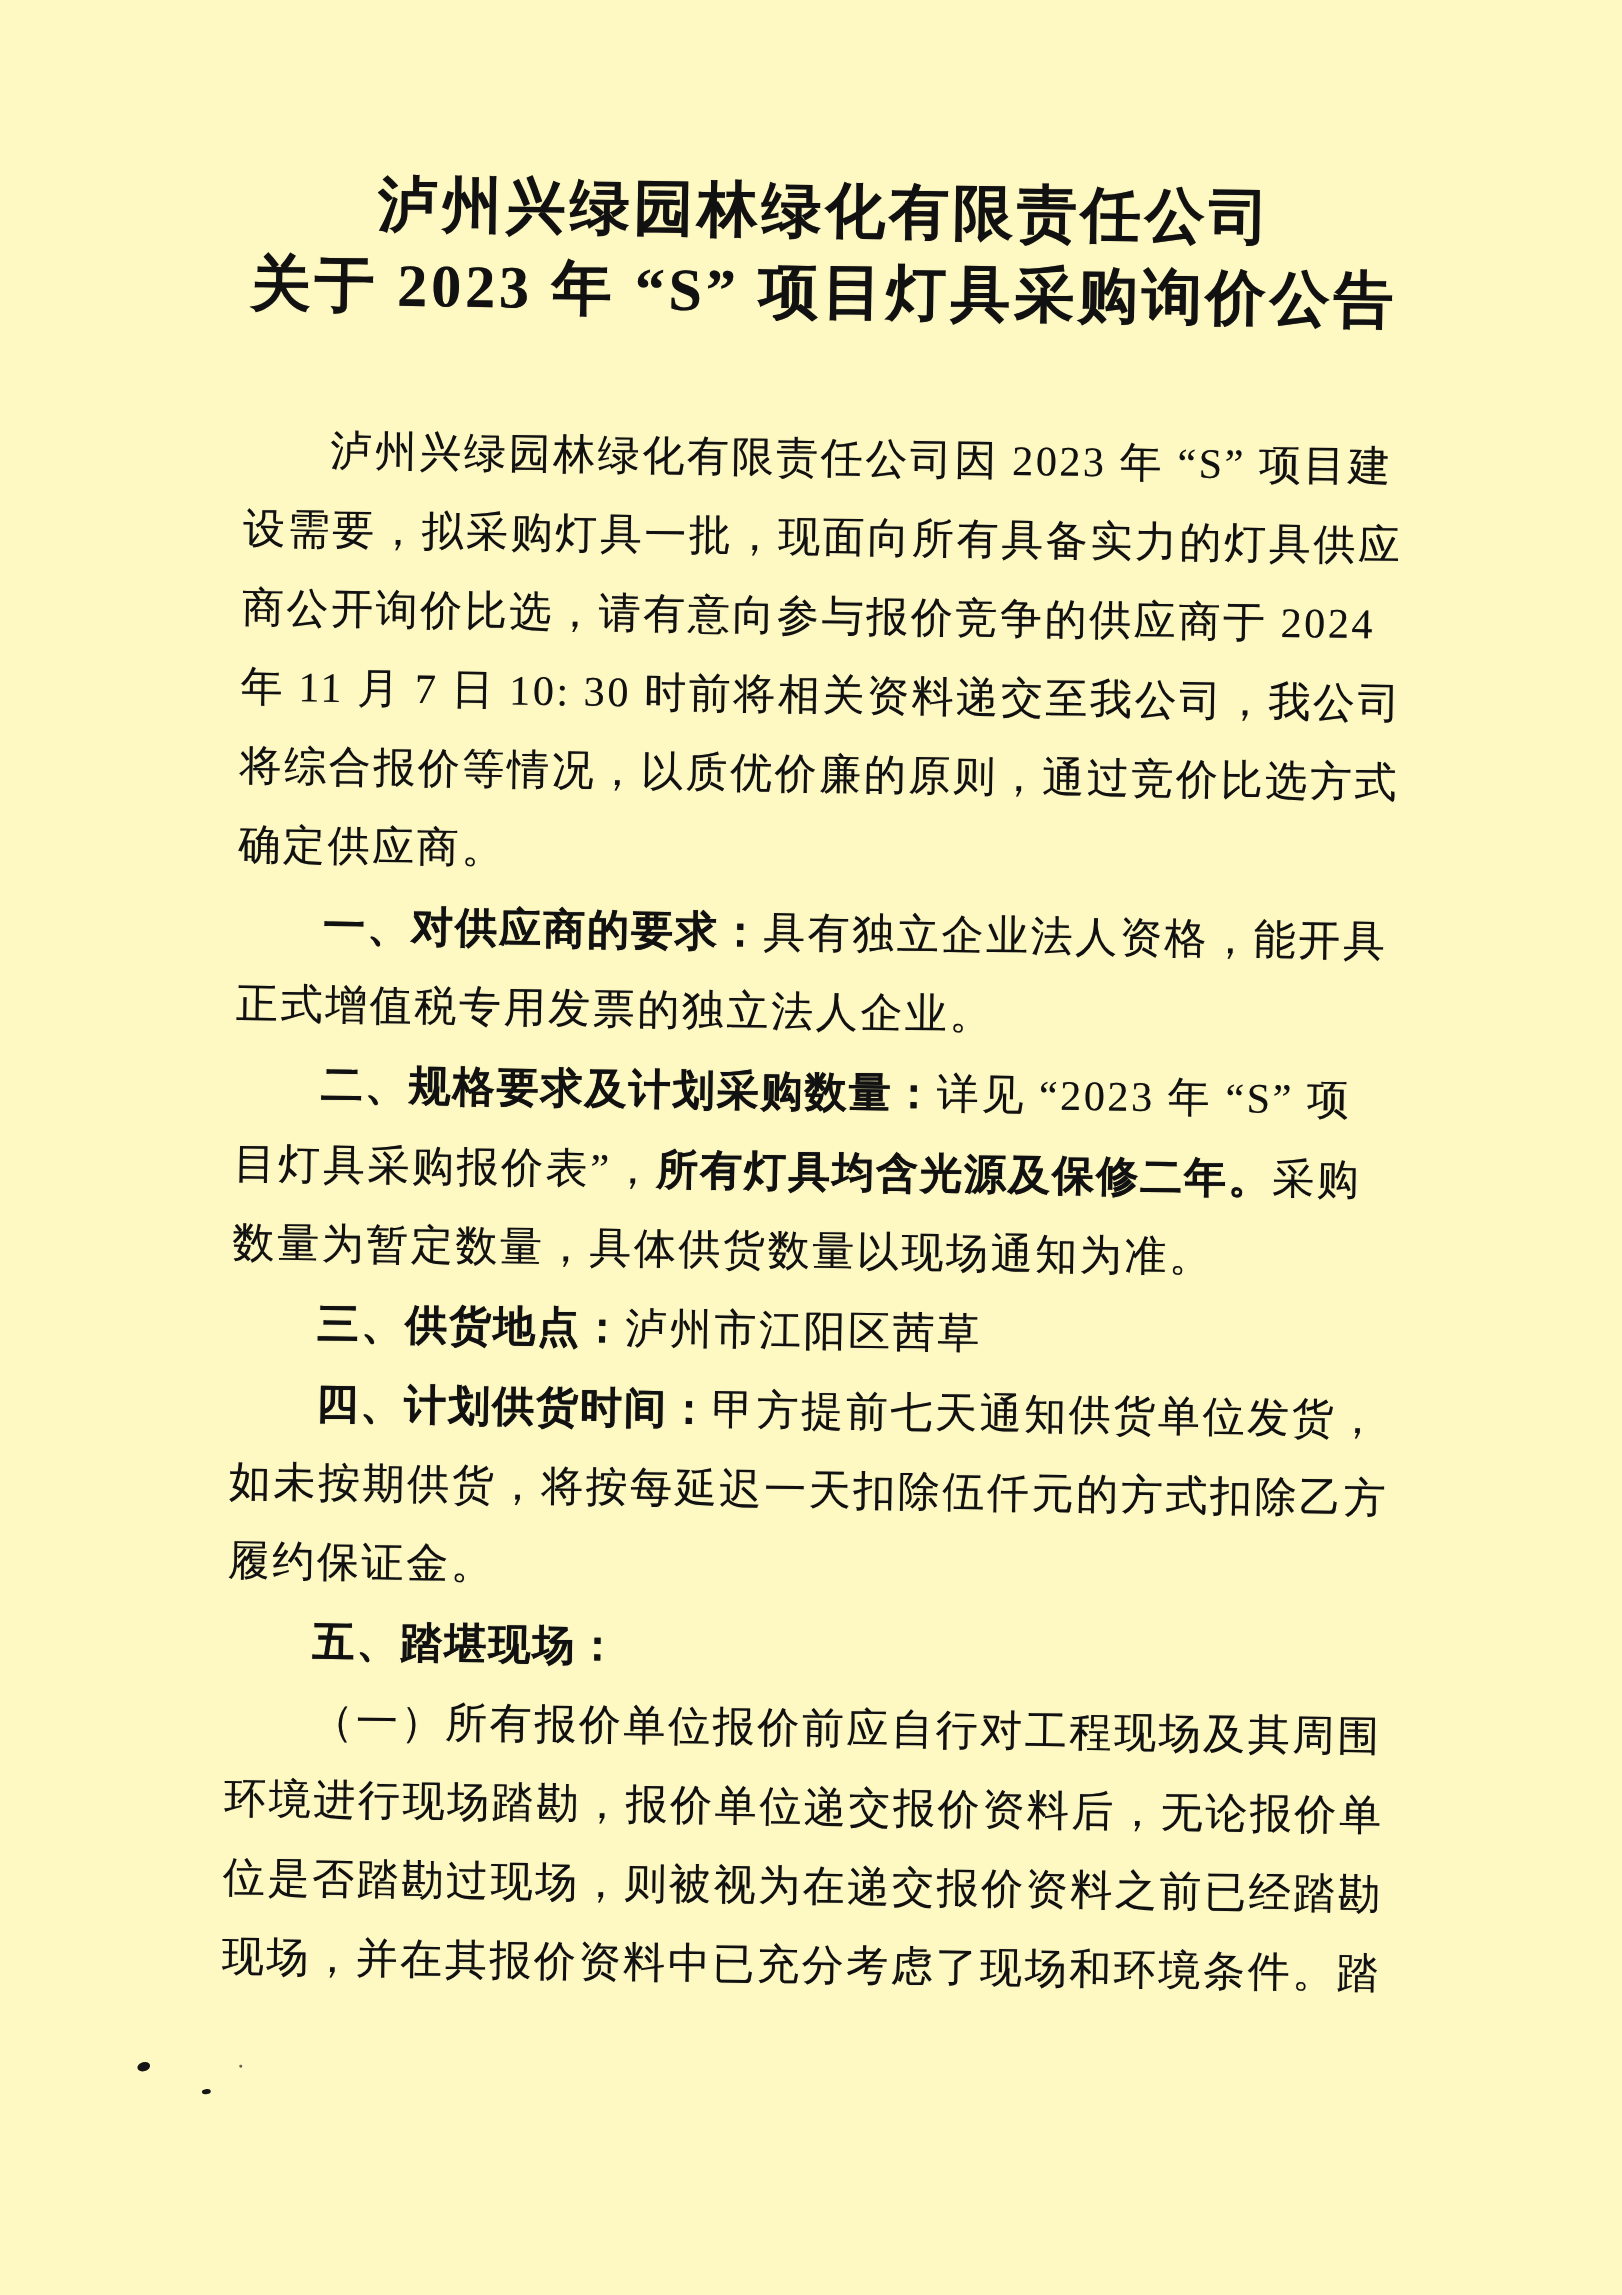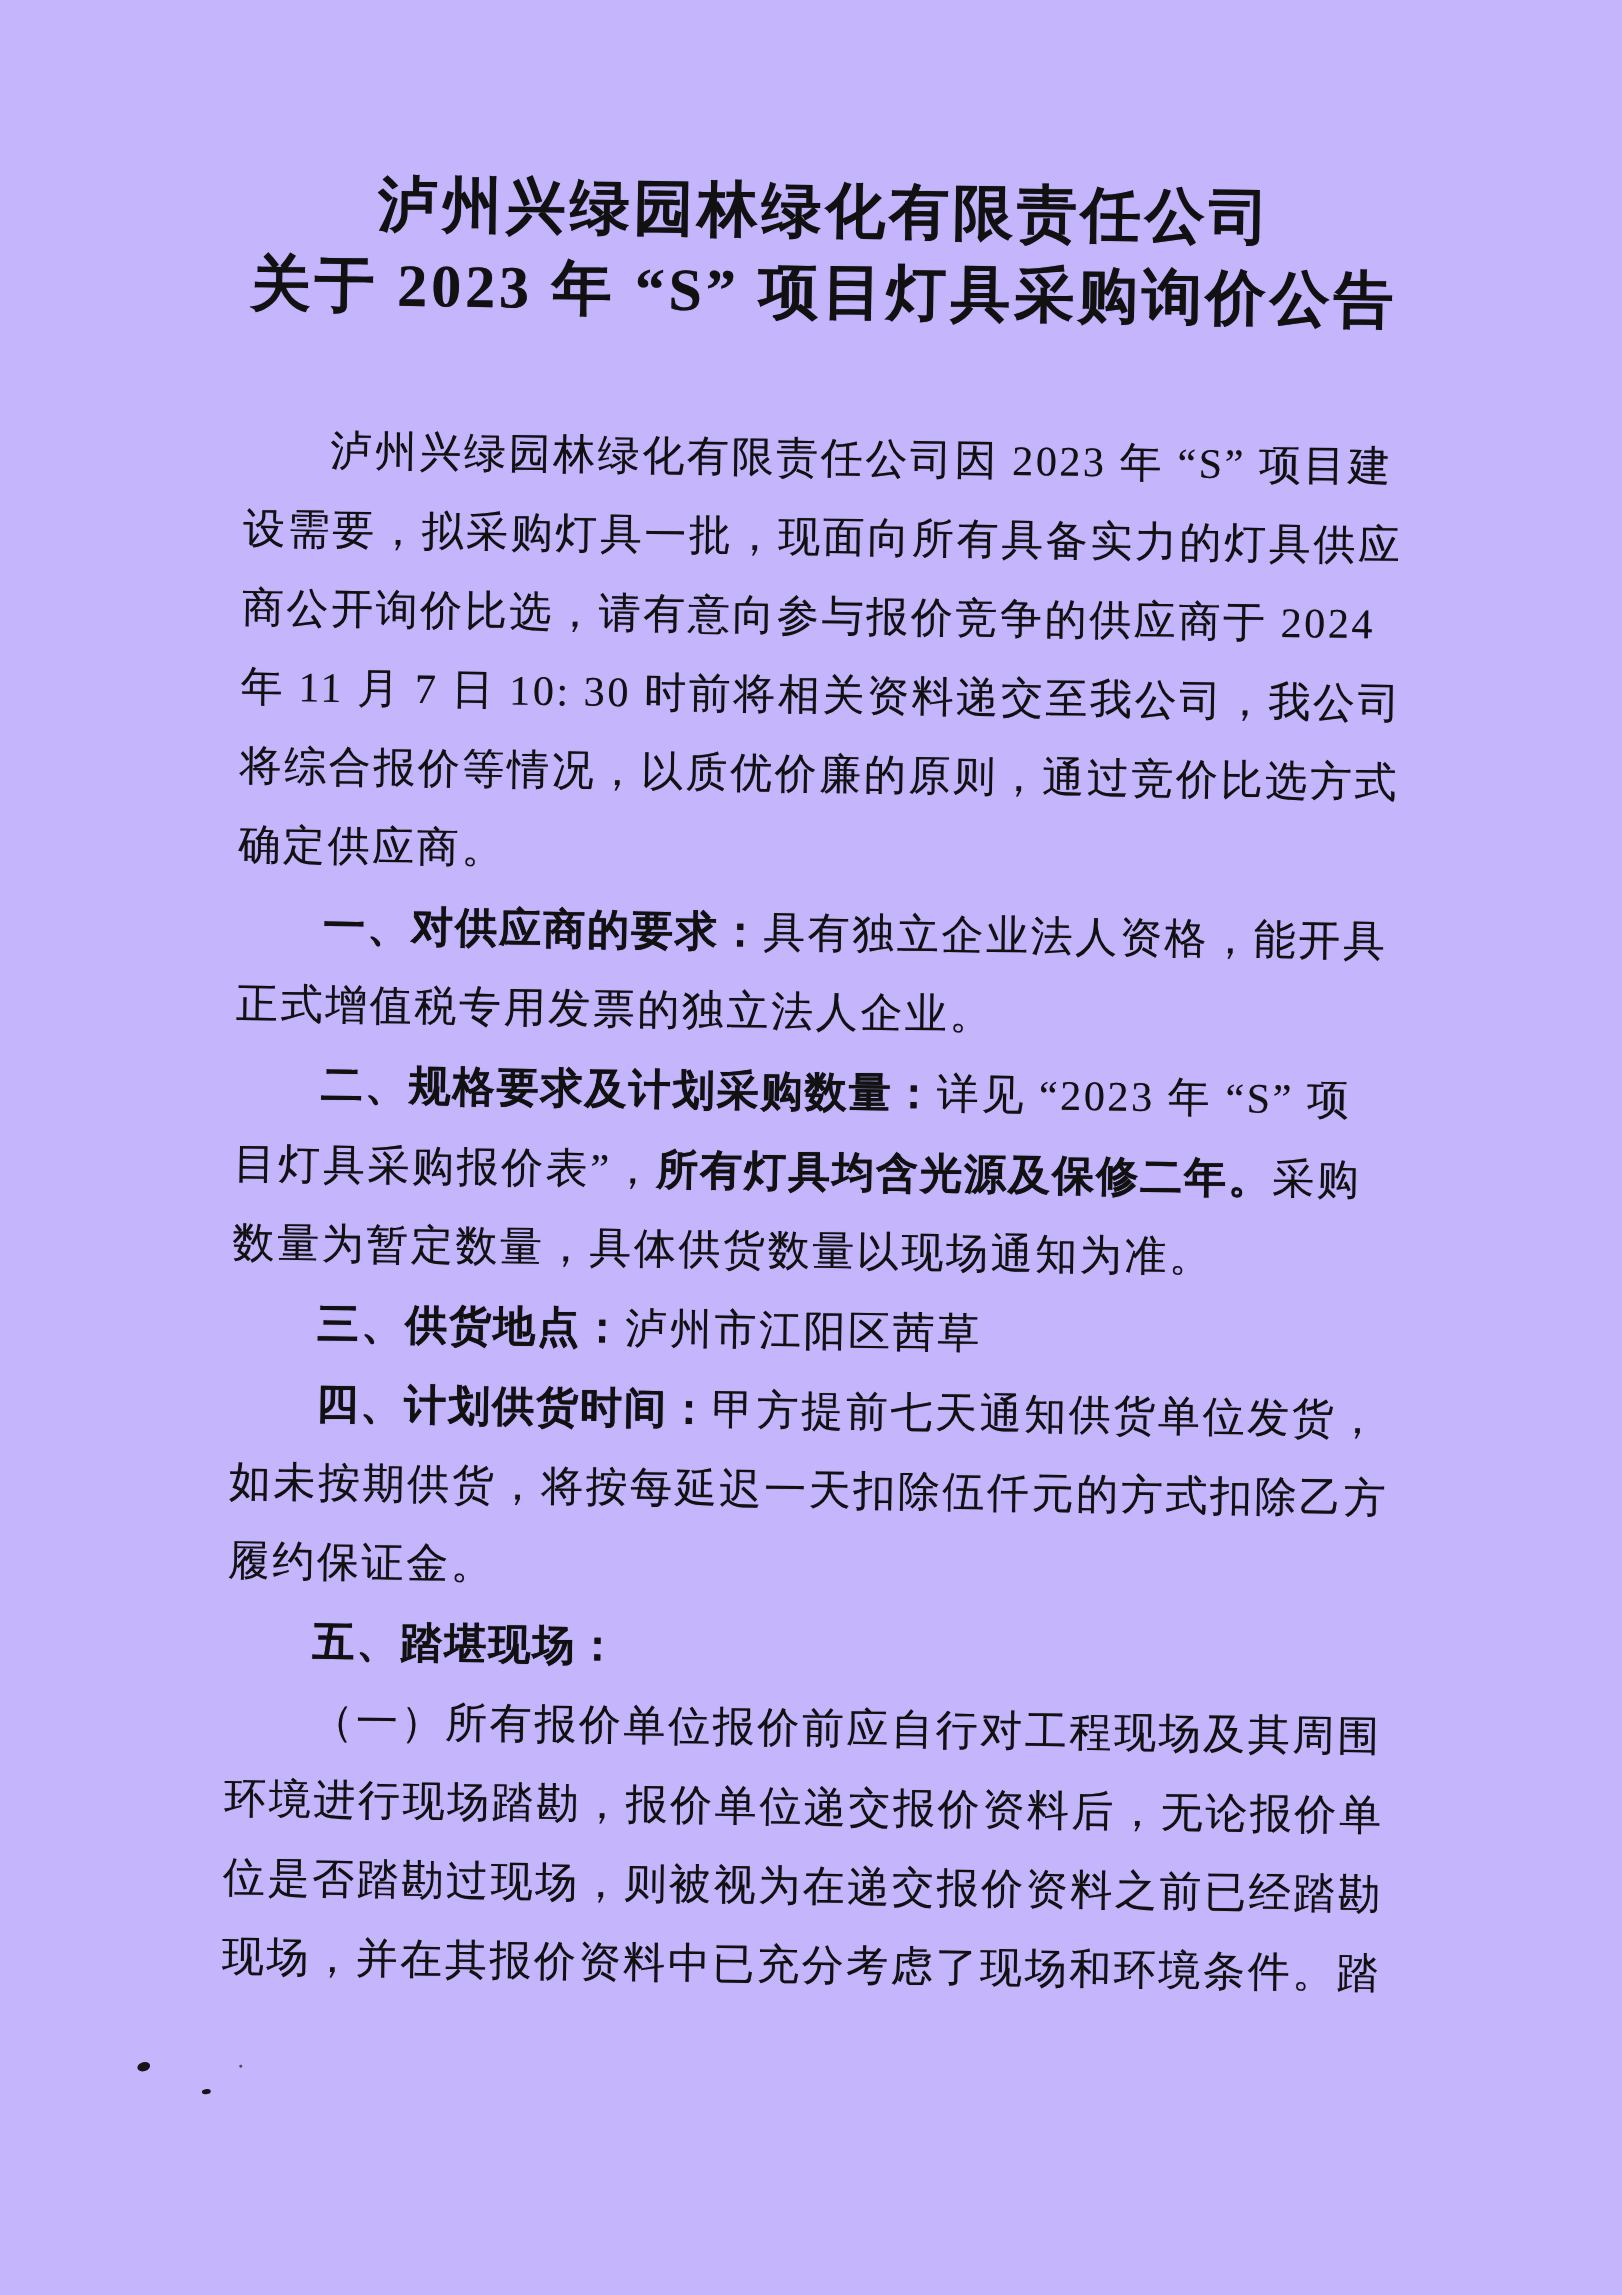--- a/index.html
+++ b/index.html
@@ -4,21 +4,21 @@
 <style>
   html, body {
     margin: 0;
     padding: 0;
     background: #ffffff;
   }
   .page {
     position: relative;
     width: 1623px;
     height: 2295px;
-    background: #c4b5fd;
+    background: #fef9c3;
     overflow: hidden;
     font-family: "Liberation Serif", "DejaVu Serif", serif;
     color: #111111;
   }
   
   .scan {
     position: absolute;
     inset: 0;
     transform: rotate(0.85deg);
     transform-origin: 811px 1145px;

